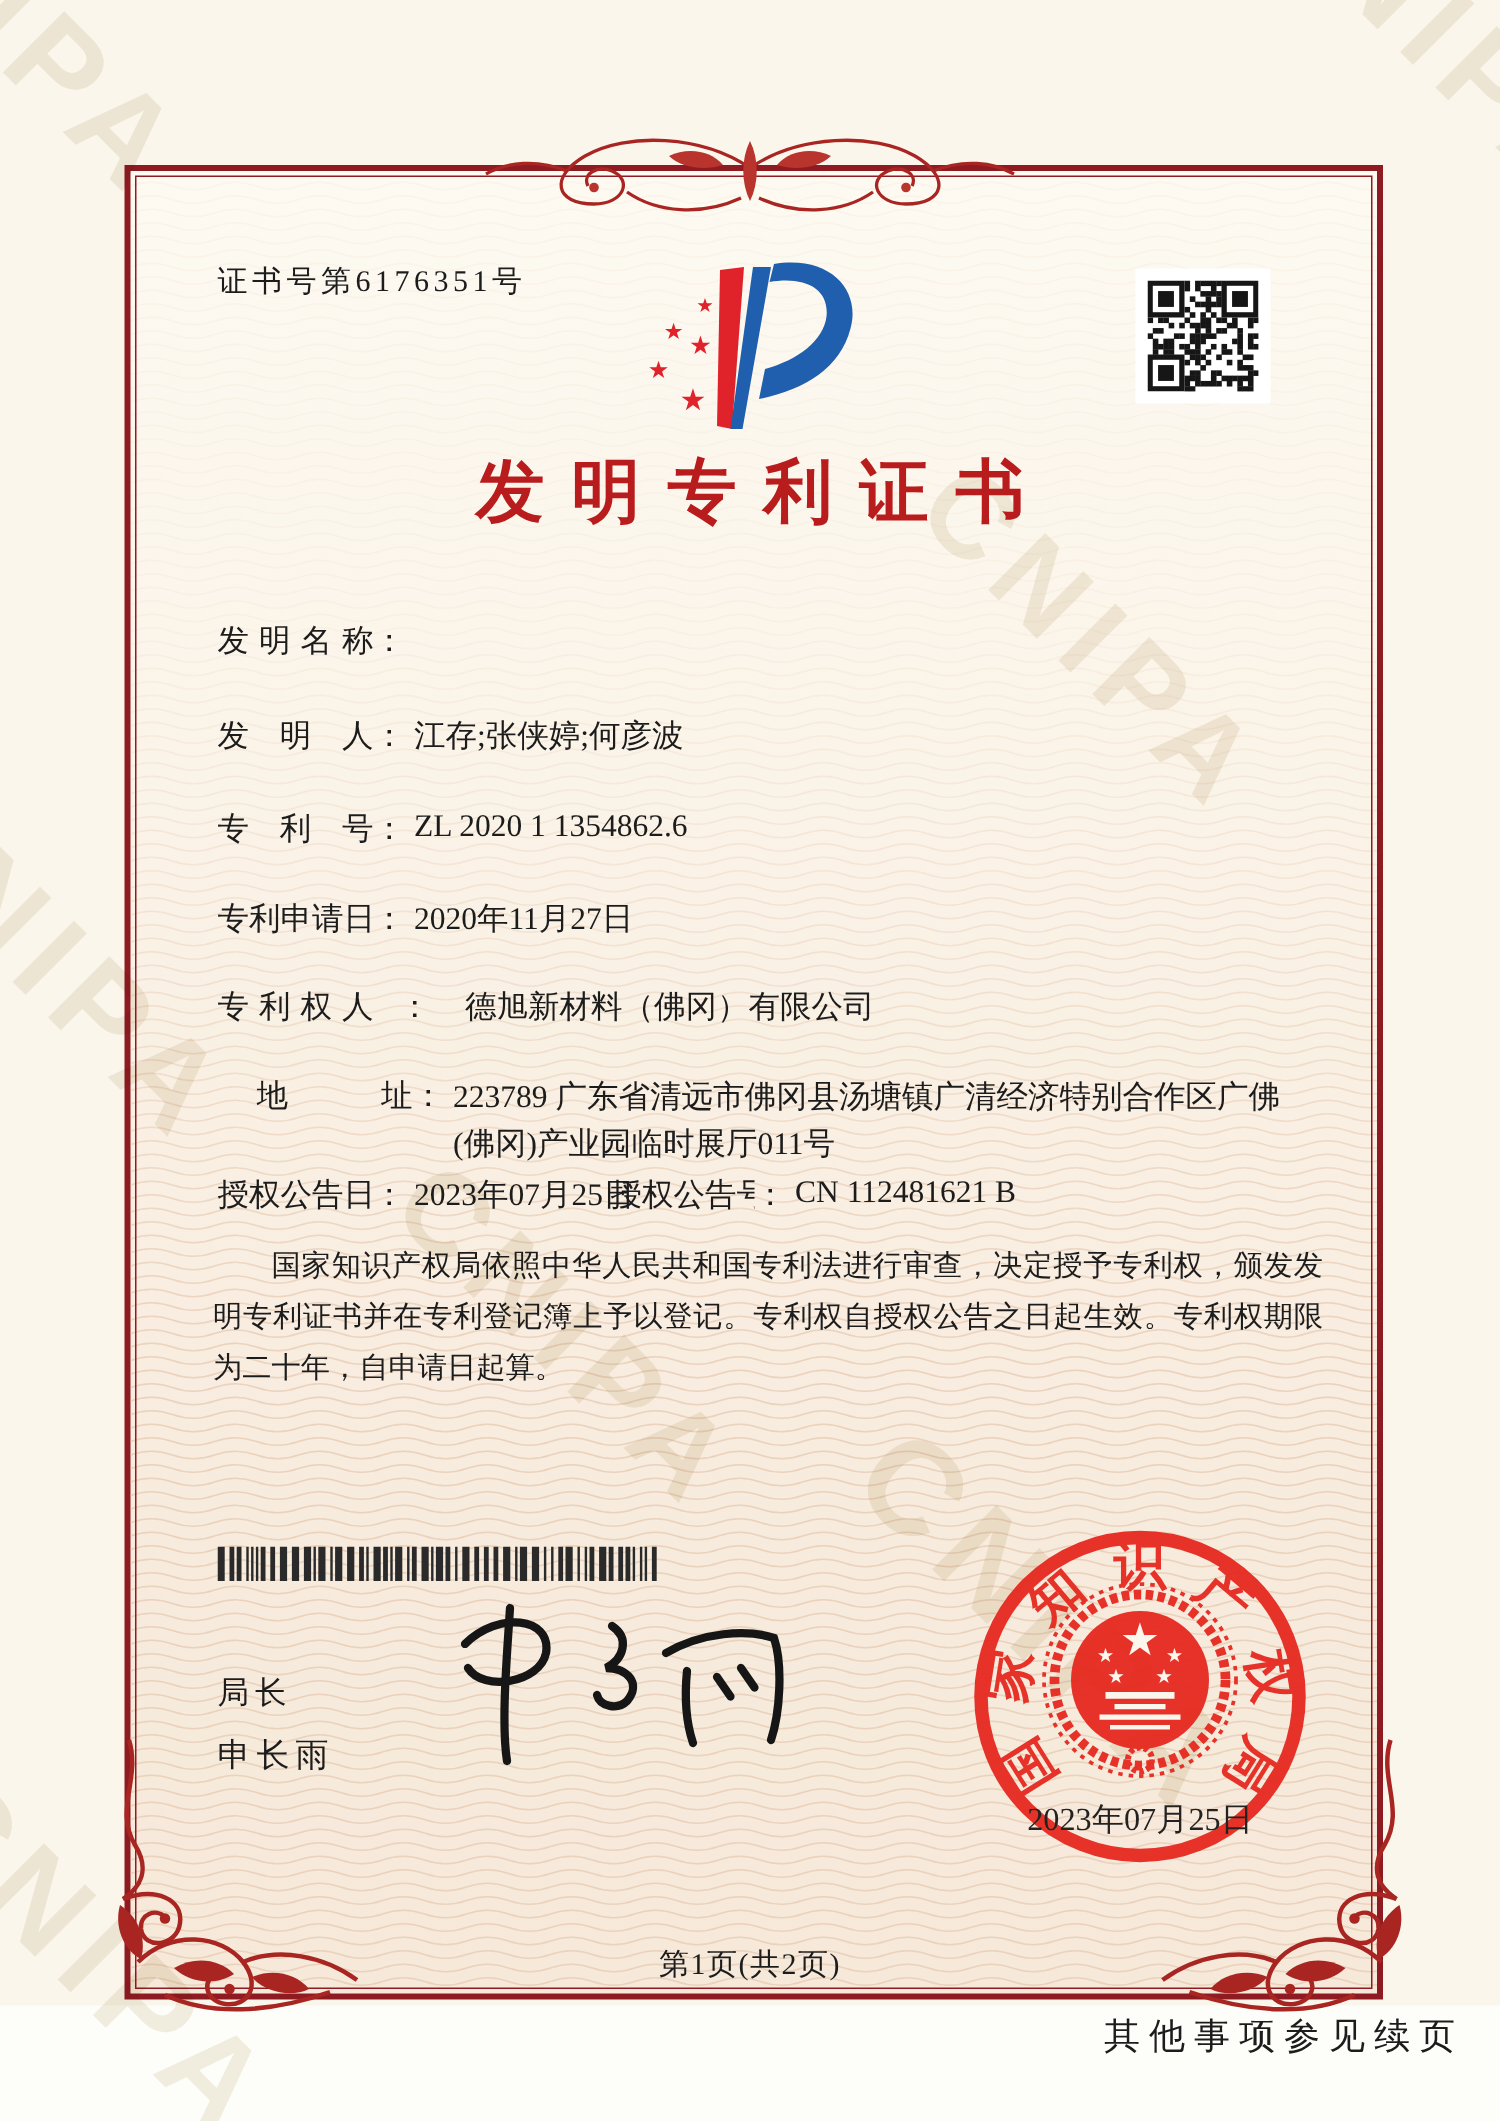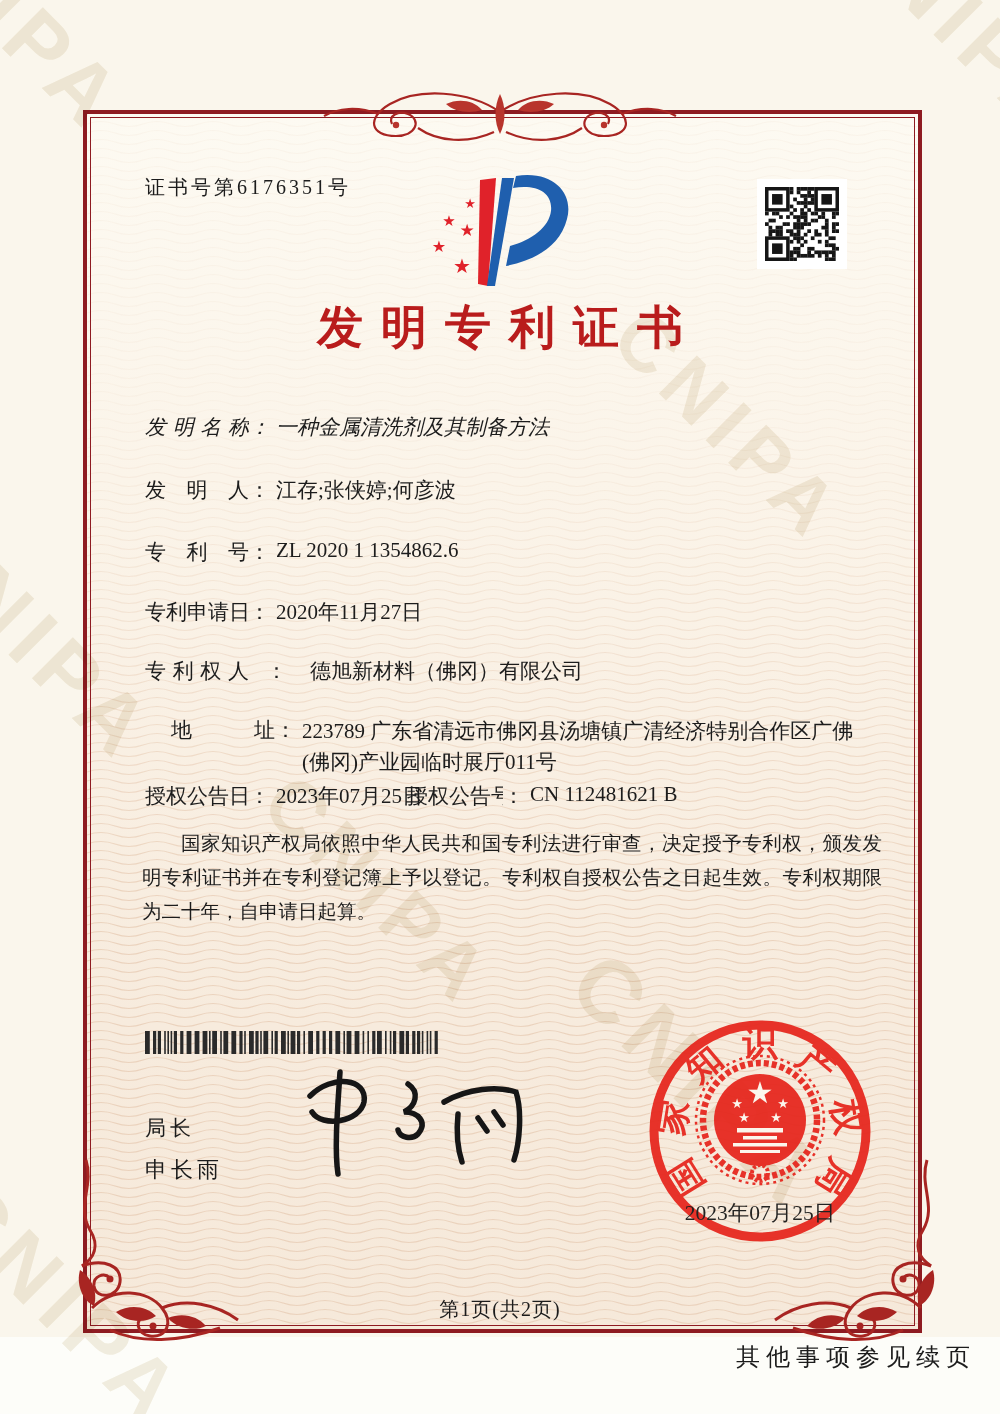--- a/index.html
+++ b/index.html
@@ -69,21 +69,21 @@
     text-align:center; font-size:46px; font-weight:bold;
     letter-spacing:18px; text-indent:18px; color:#b91c1c;
   }
   .field-row { position:absolute; left:145px; width:745px; font-size:21px; display:flex; }
   .field-row .lab {
     display:inline-block; width:104px; text-align:justify; text-align-last:justify;
     flex:0 0 104px; white-space:nowrap; overflow:hidden;
   }
   .field-row .colon { flex:0 0 auto; }
   .field-row .val { margin-left:6px; }
-  .row-name     { top:413px;font-style:italic; }
+  .row-name     { top:413px; }
   .row-inventor { top:476px; }
   .row-patno    { top:538px; }
   .row-filing   { top:598px; }
   .row-patentee { top:657px;gap:17px; }
   .row-address  { top:716px;justify-content:center; }
   .row-address .val { width:562px; line-height:31px; }
   .row-grant    { top:782px; }
   .grant2 { position:absolute; left:262px; top:0; display:flex; }
   .grant2 .lab { width:96px; flex-basis:96px; }
   .paras {
@@ -481,21 +481,20 @@
         <rect x="3.5238095238095237" y="52.857142857142854" width="17.61904761904762" height="17.61904761904762" fill="#ffffff"></rect>
         <rect x="7.0476190476190474" y="56.38095238095238" width="10.571428571428571" height="10.571428571428571" fill="#161616"></rect>
       </svg>
   </div>
 
   <div class="doc-title">发明专利证书</div>
 
   <div class="field-row row-name">
     <span class="lab">发明名称</span>
       <span class="colon">：</span>
-      <span class="val">一种金属清洗剂及其制备方法</span>
   </div>
   <div class="field-row row-inventor">
     <span class="lab">发明人</span>
       <span class="colon">：</span>
       <span class="val">江存;张侠婷;何彦波</span>
   </div>
   <div class="field-row row-patno">
     <span class="lab">专利号</span>
       <span class="colon">：</span>
       <span class="val">ZL 2020 1 1354862.6</span>

